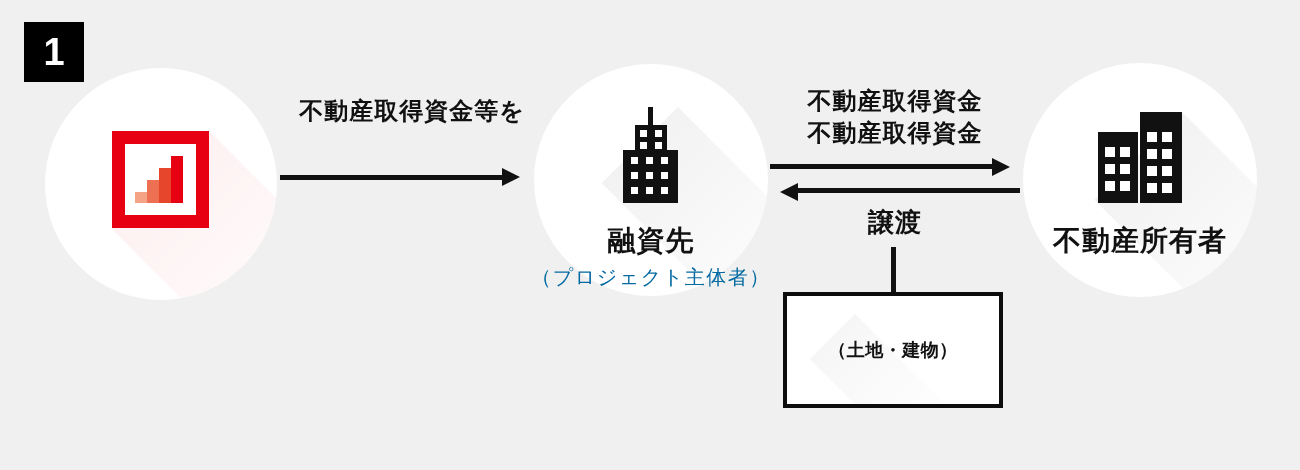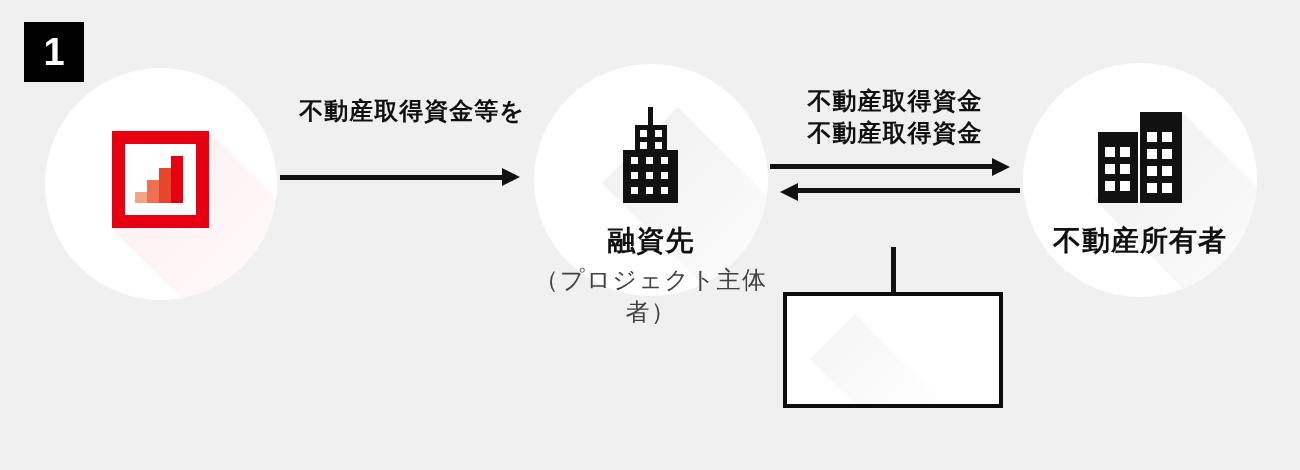--- a/index.html
+++ b/index.html
@@ -93,21 +93,21 @@
   .head-transfer{left:780px;top:183px;}
   .vline{position:absolute;left:891px;top:247px;width:5px;height:46px;background:#111;}
   
   .lbl{position:absolute;text-align:center;color:#111;font-weight:700;}
   .lbl-loan{left:294px;top:93px;width:236px;font-size:24px;line-height:36px;letter-spacing:1px;}
   .lbl-pay{left:777px;top:85px;width:236px;font-size:24px;line-height:32px;letter-spacing:1px;}
   .lbl-transfer{left:777px;top:206px;width:236px;font-size:26px;line-height:32px;letter-spacing:1px;}
   .lbl-node{font-size:28px;letter-spacing:1px;}
   .lbl-borrower{left:534px;top:222px;width:234px;text-align:center;}
   .lbl-owner{left:1023px;top:222px;width:234px;}
-  .lbl-sub{left:515px;top:264px;width:272px;font-weight:500;font-size:24px;letter-spacing:1.5px;color:#404040;text-align:center;}
+  .lbl-sub{left:515px;top:264px;width:272px;font-weight:500;font-size:20px;letter-spacing:1.5px;color:#0369a1;text-align:center;}
   
   .pbox{
     position:absolute;left:783px;top:292px;width:220px;height:116px;
     box-sizing:border-box;border:4px solid #0d0d0d;background:#fff;
     display:flex;flex-direction:column;align-items:center;justify-content:center;
     gap:9px;overflow:hidden;
   }
   .pbox .wm{
     position:absolute;left:68px;top:18px;width:170px;height:64px;
     transform:rotate(45deg);transform-origin:0 0;
@@ -169,24 +169,26 @@
 
   <div class="hline line-pay"></div>
   <div class="tri tri-right head-pay"></div>
   <div class="lbl lbl-pay">
     <div>不動産取得資金</div>
     <div>不動産取得資金</div>
   </div>
 
   <div class="hline line-transfer"></div>
   <div class="tri tri-left head-transfer"></div>
+  <div class="lbl lbl-transfer">譲渡</div>
 
   <div class="vline"></div>
   <div class="pbox">
     <div class="wm"></div>
+    <div class="pbox-sub">（土地・建物）</div>
   </div>
 
   <div class="circle circle-r">
     <div class="longshadow shadow-gray-r"></div>
     <div class="bld-r">
       <span class="low">
         <i class="win"></i>
           <i class="win"></i>
         <i class="win"></i>
           <i class="win"></i>

